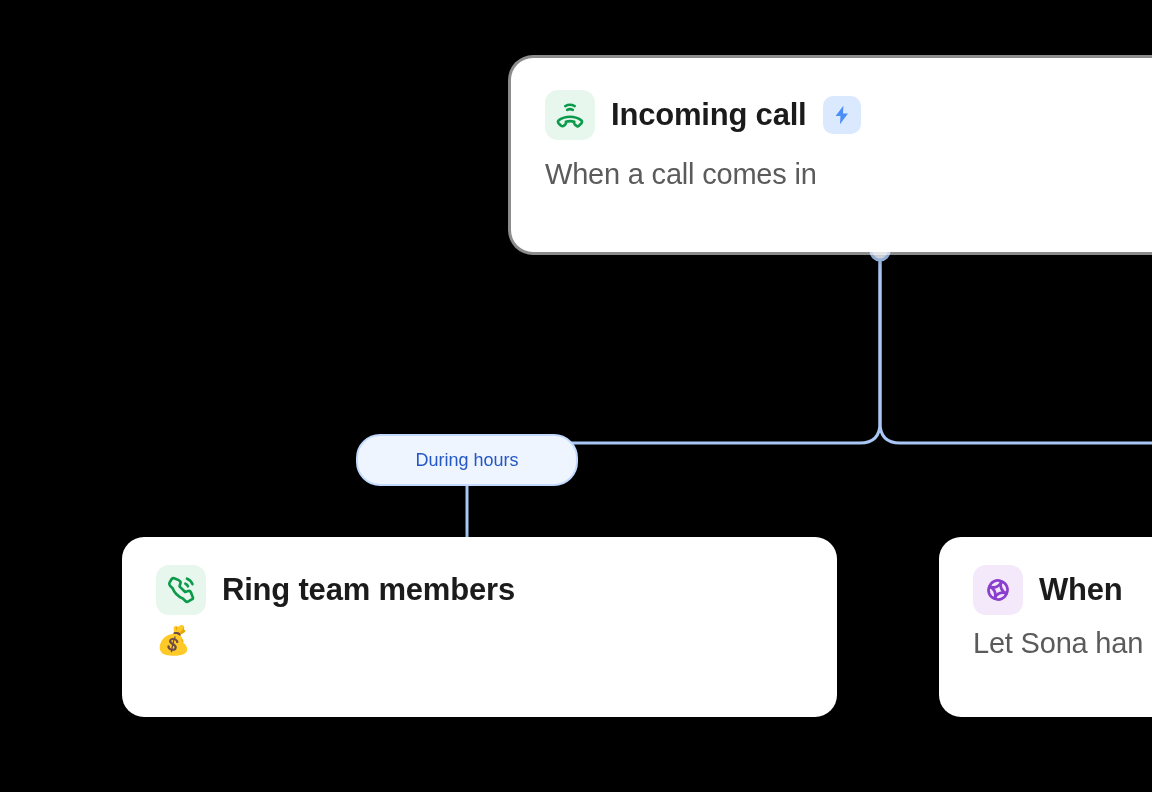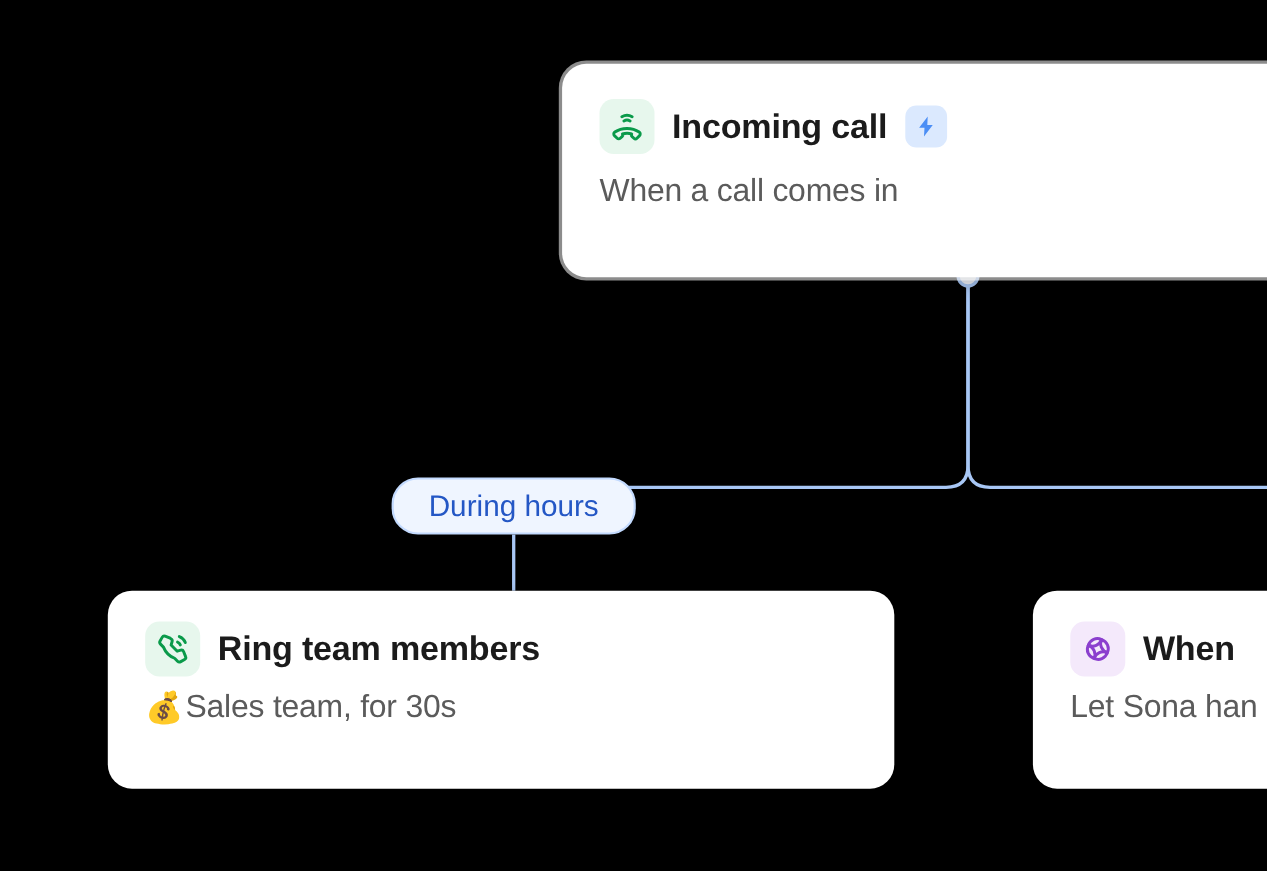--- a/index.html
+++ b/index.html
@@ -97,21 +97,21 @@
   #node-incoming-call {
     left: 477px;
     top: 58px;
     width: 760px;
     height: 194px;
     padding: 32px 34px;
   }
   #node-incoming-call .node-head { margin-bottom: 18px; }
 
   #node-ring-team {
-    left: 64px;
+    left: 88px;
     top: 537px;
     width: 715px;
     height: 180px;
     padding: 28px 34px;
   }
   #node-ring-team .node-head { margin-bottom: 12px; }
 
   #node-sona {
     left: 905px;
     top: 537px;
@@ -124,21 +124,21 @@
   
   .pill {
     position: absolute;
     display: flex;
     align-items: center;
     justify-content: center;
     background: #eff5ff;
     border: 2px solid #c3dafe;
     border-radius: 24px;
     color: #2457c5;
-    font-size: 27px;
+    font-size: 18px;
     white-space: nowrap;
     box-sizing: border-box;
     z-index: 3;
   }
   #pill-during-hours {
     left: 322px;
     top: 434px;
     width: 222px;
     height: 52px;
   }
@@ -197,21 +197,20 @@
         <svg width="32" height="32" viewBox="0 0 24 24" fill="none" stroke="#0a9a4a" stroke-width="2" stroke-linecap="round" stroke-linejoin="round">
           <path d="M10.3 4.6 6.8 3.2a1.6 1.6 0 0 0-1.9.7L3.4 6.5c-.4.7-.3 1.6.3 2.2l2 2a13.5 13.5 0 0 0 7.6 7.6l2 2c.6.6 1.5.7 2.2.3l2.6-1.5c.7-.4 1-1.2.7-1.9l-1.4-3.5a1.6 1.6 0 0 0-1.9-.9l-2.4.7-4.2-4.2.7-2.4a1.6 1.6 0 0 0-.9-1.9z"></path>
           <path d="M16.5 3.5a6.8 6.8 0 0 1 4.1 4.1"></path>
           <path d="M15.3 7.3a3.3 3.3 0 0 1 1.9 1.9"></path>
         </svg>
       </span>
       <span class="node-title">Ring team members</span>
     </div>
     <div class="node-sub sub-row">
       <span class="emoji">💰</span>
-      <span>Sales team, for 30s</span>
     </div>
   </div>
 
   <div class="node plain" id="node-sona">
     <div class="node-head">
       <span class="node-icon icon-purple">
         <svg width="32" height="32" viewBox="0 0 24 24" fill="none" stroke="#8b3fce" stroke-width="2" stroke-linecap="round">
           <path d="M5.6 9.4a6.4 6.4 0 0 1 8.9-3.9 6.4 6.4 0 0 1-8.9 3.9z"></path>
           <path d="M18.4 14.6a6.4 6.4 0 0 1-8.9 3.9 6.4 6.4 0 0 1 8.9-3.9z"></path>
           <path d="M9.4 18.4a6.4 6.4 0 0 1-3.9-8.9 6.4 6.4 0 0 1 3.9 8.9z"></path>

